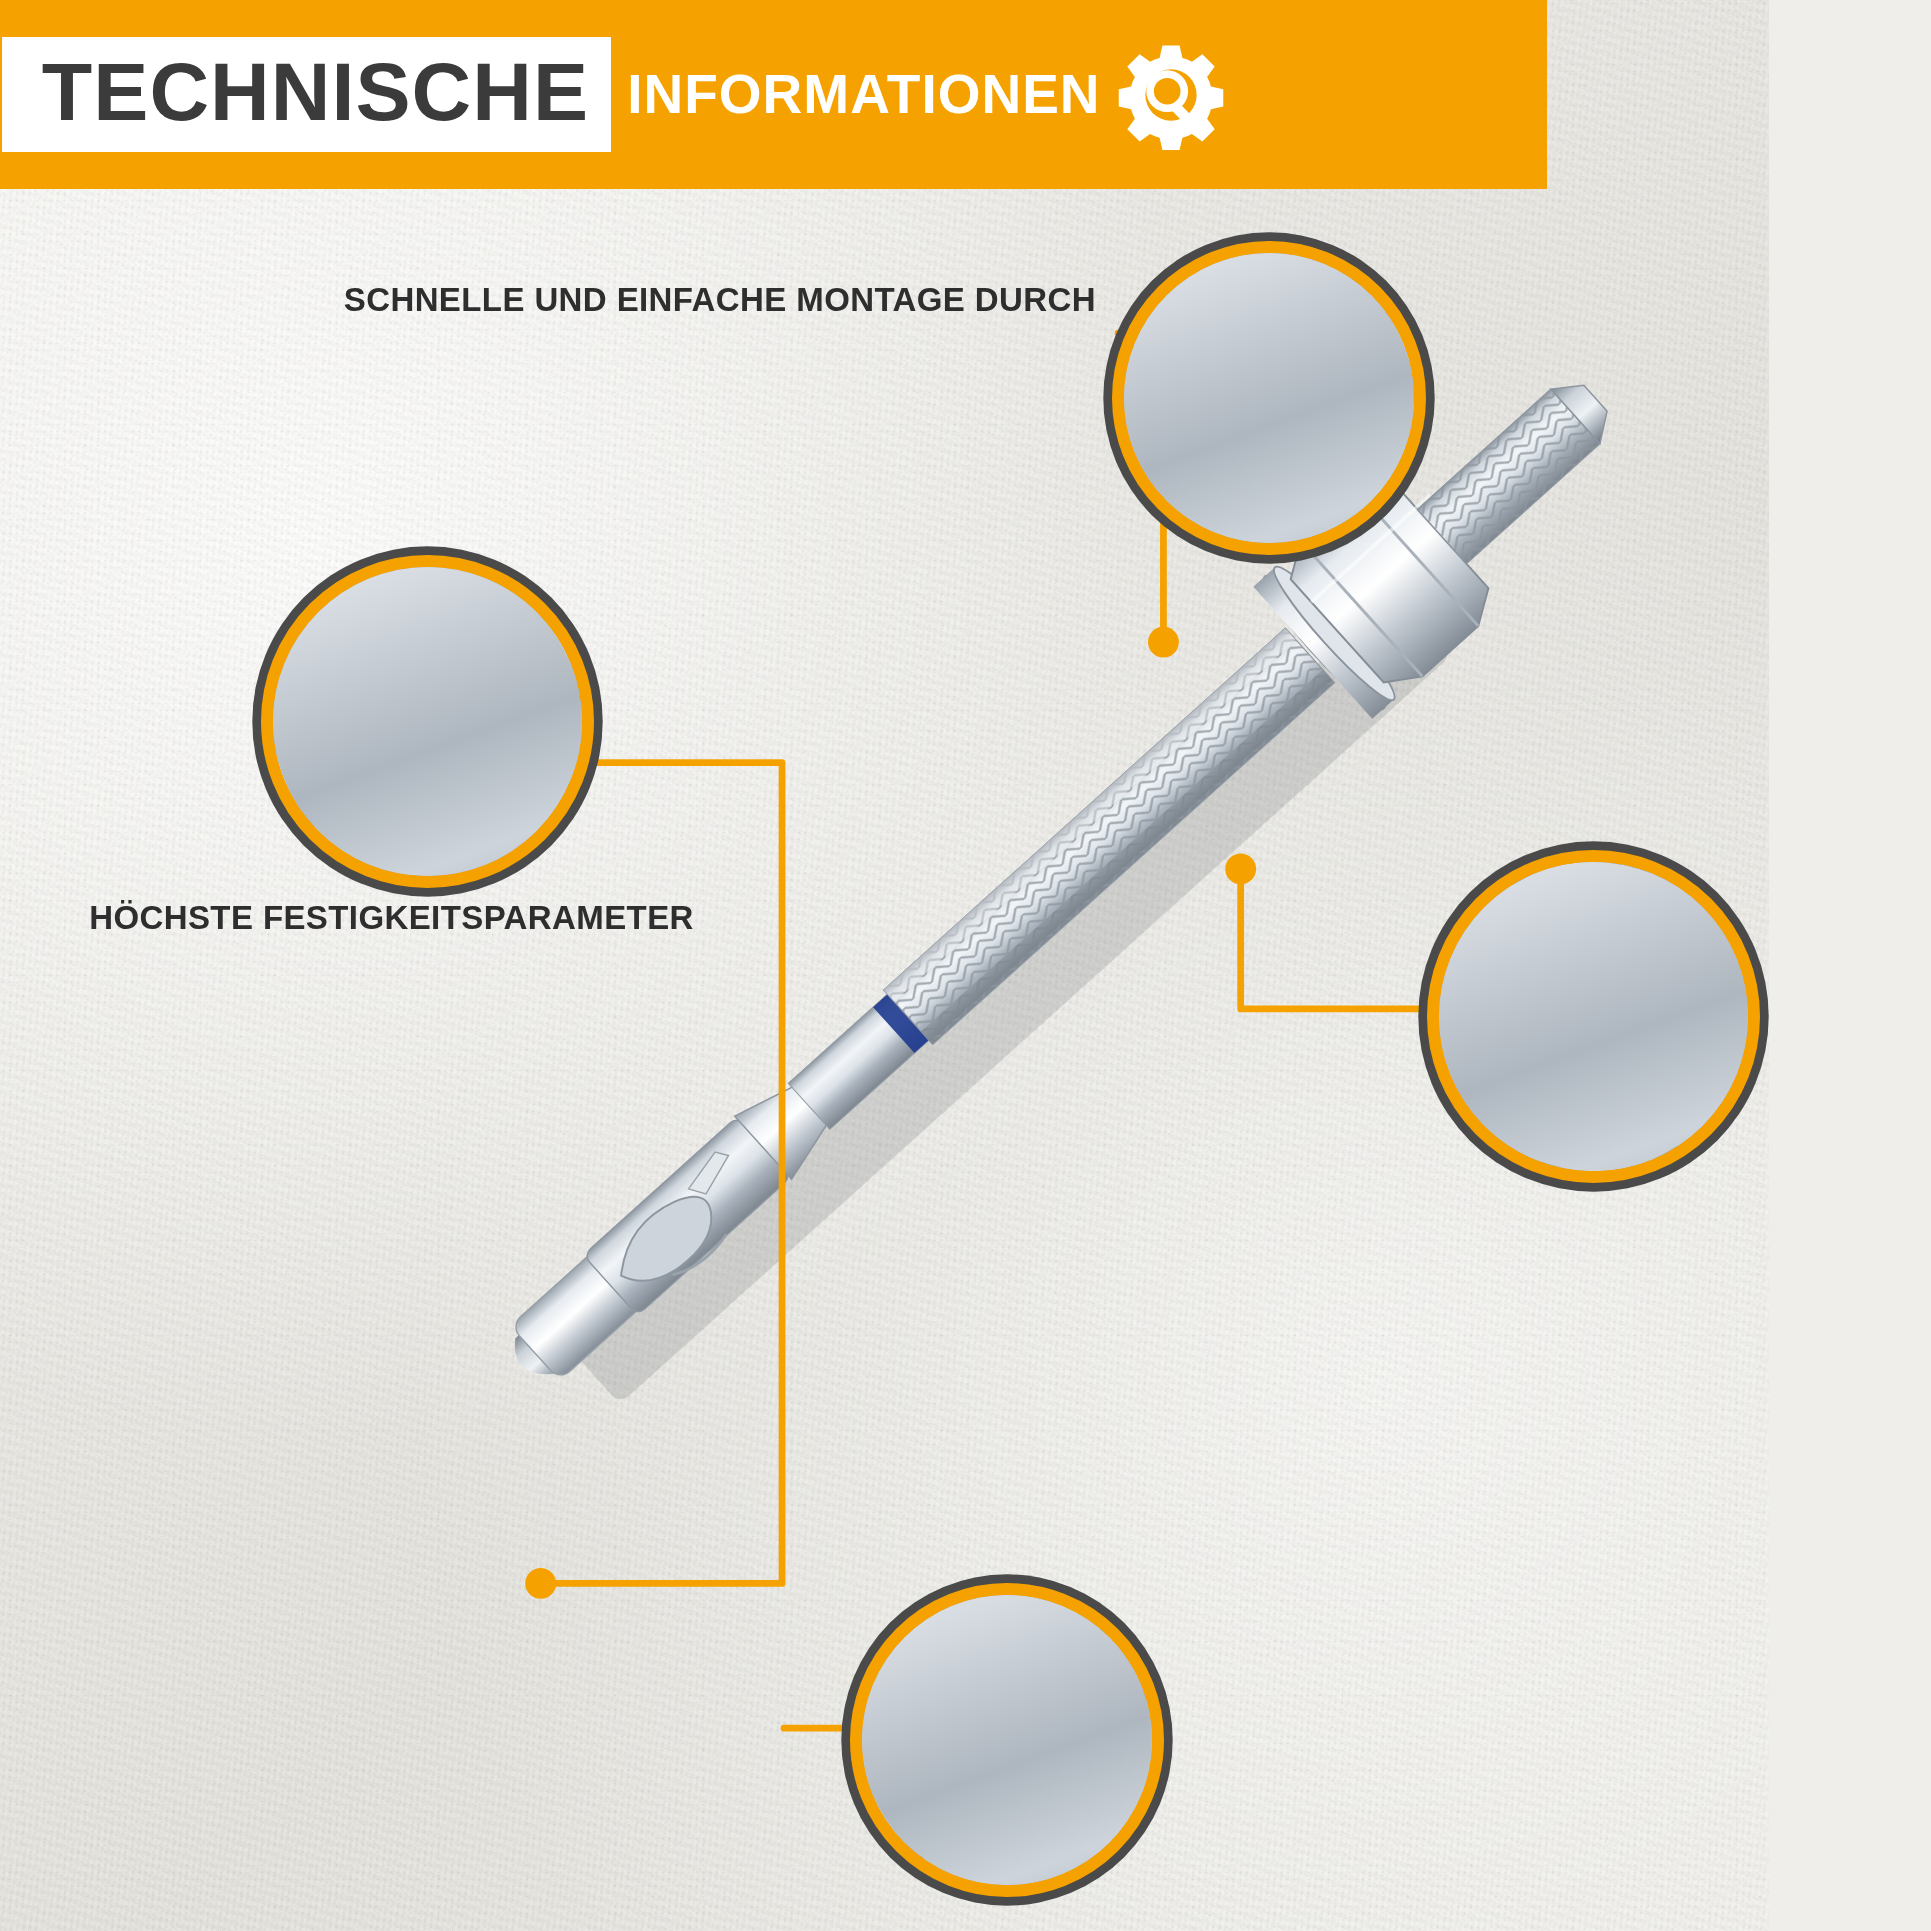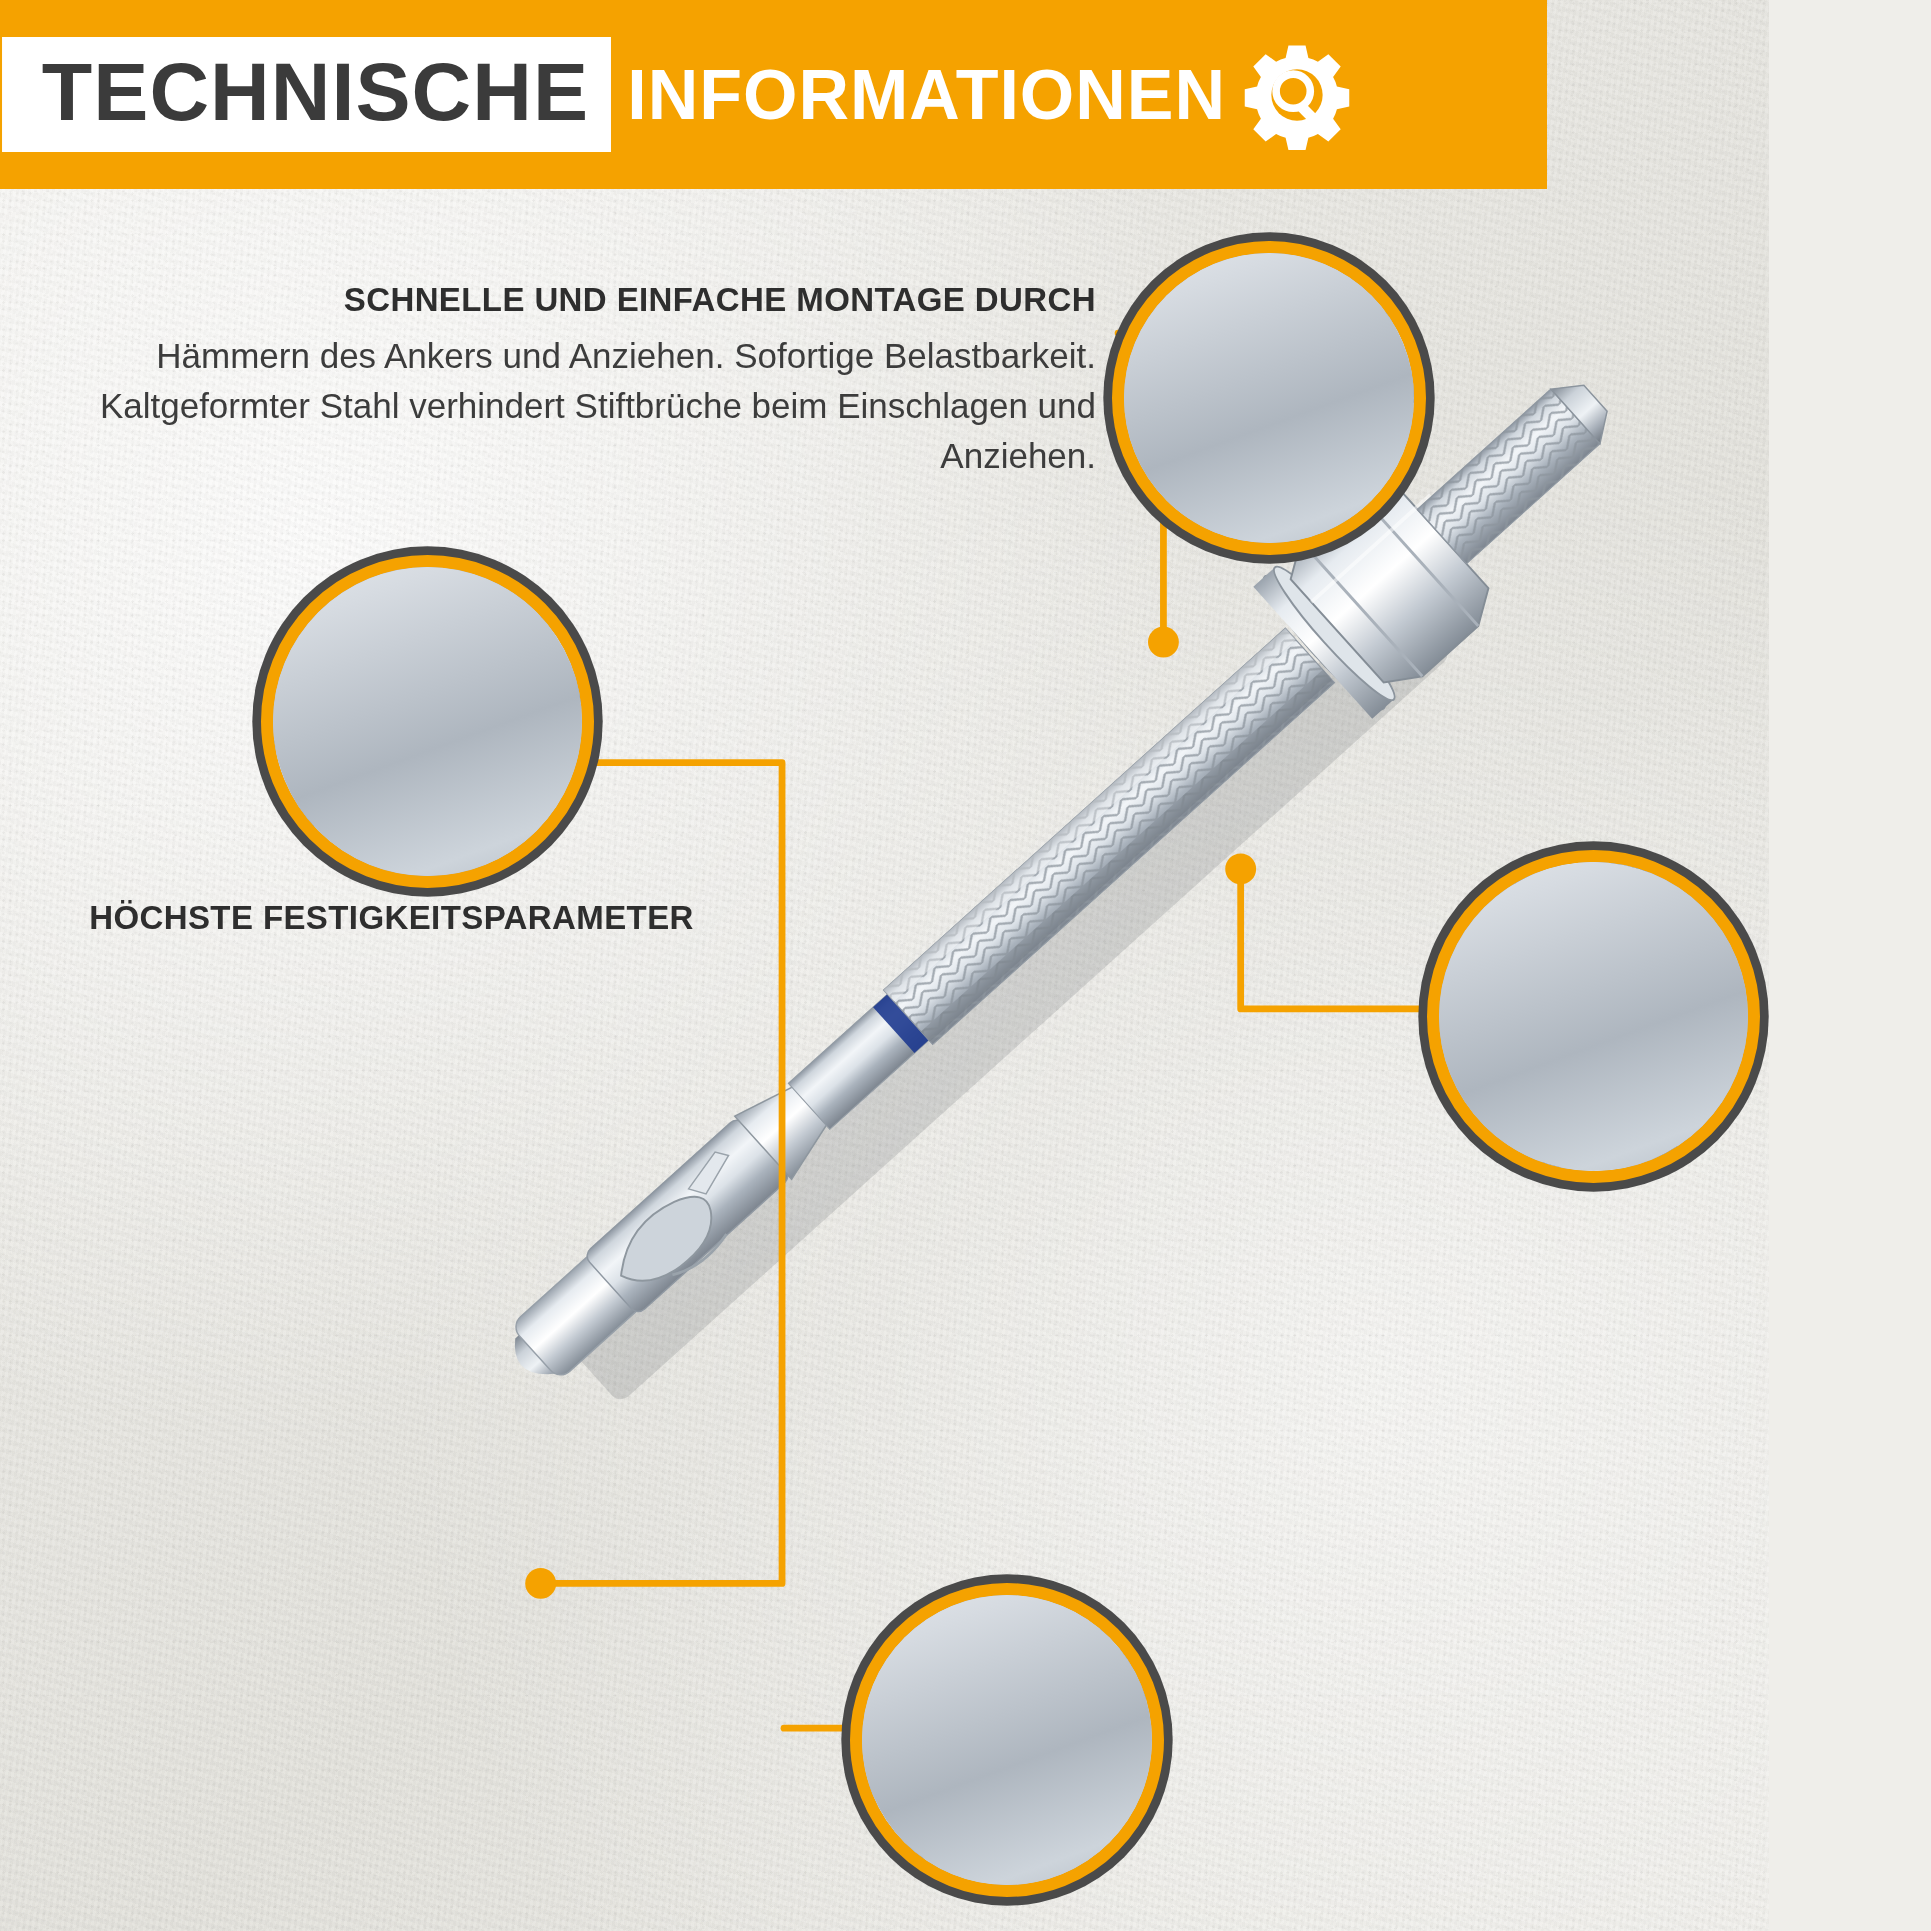--- a/index.html
+++ b/index.html
@@ -51,21 +51,21 @@
     font-weight:bold;
     letter-spacing:1px;
     line-height:1;
     padding:15.4px 21px 19.3px 39px;
     margin-left:7.7px;
     transform:scaleX(1.02);
     font-family:"Liberation Sans", sans-serif;
   }
   #header .hl-yellow{
     color:#ffffff;
-    font-size:70px;
+    font-size:55px;
     font-weight:bold;
     line-height:1;
     padding-left:23px;
     letter-spacing:1px;
   }
   #gear-wrap{
     margin-left:13.5px;
     display:flex;align-items:center;justify-content:center;
   }
 
@@ -350,21 +350,20 @@
           <path d="M86,200 q40,22 92,8" fill="none" stroke="#99a1a9" stroke-width="5"></path>
           <path d="M176,132 l56,-12 l10,16 l-54,18 z" fill="#e9edf1" stroke="#98a0a8" stroke-width="2.5"></path>
           <path d="M250,118 l34,10 l0,62 l-34,10 z" fill="url(#z4a)" stroke="#868f98" stroke-width="2"></path>
         </g>
       </svg>
     </div>
   </div>
 
   <div class="block" id="block-montage">
     <div class="title">SCHNELLE UND EINFACHE MONTAGE DURCH</div>
-    <div class="body">Hämmern des Ankers und Anziehen. Sofortige Belastbarkeit. Kaltgeformter Stahl verhindert Stiftbrüche beim Einschlagen und Anziehen.</div>
   </div>
 
   <div class="block" id="block-festigkeit">
     <div class="title">HÖCHSTE FESTIGKEITSPARAMETER</div>
   </div>
 
   <div class="block" id="block-feuer">
   </div>
 
 </div>

